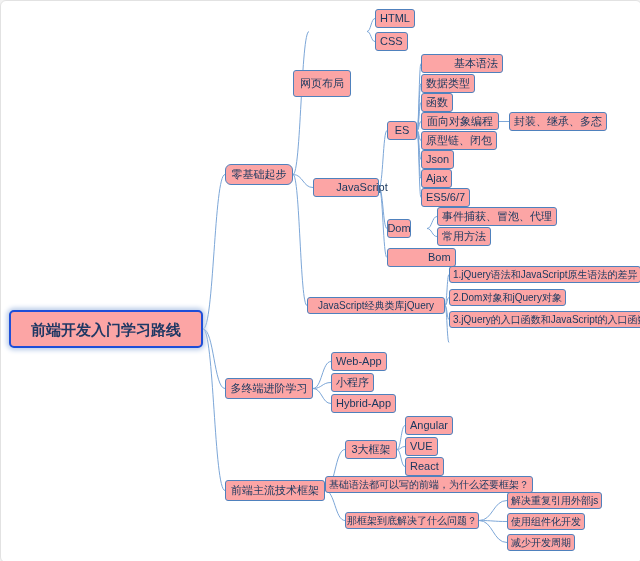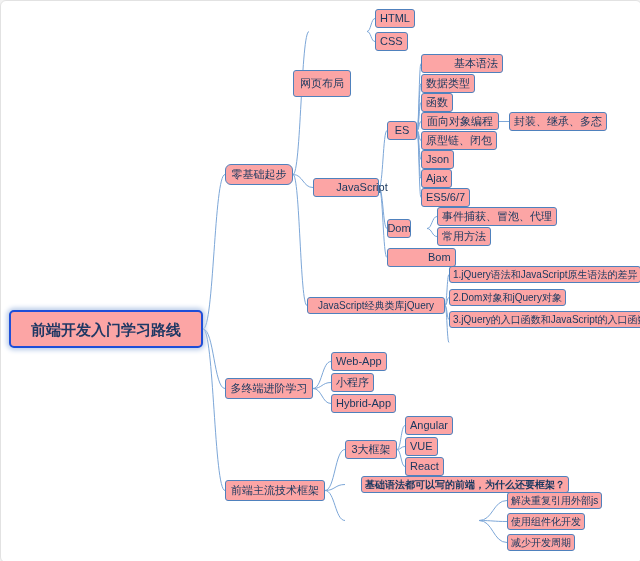--- a/index.html
+++ b/index.html
@@ -108,18 +108,19 @@
   <div class="node" style="left:330px;top:351px;">Web-App</div>
   <div class="node" style="left:330px;top:372px;">小程序</div>
   <div class="node" style="left:330px;top:393px;">Hybrid-App</div>
 
   <div class="node branch" style="left:224px;top:479px;width:100px;height:21px;">前端主流技术框架</div>
   <div class="node" style="left:344px;top:439px;width:52px;height:19px;">3大框架</div>
   <div class="node" style="left:404px;top:415px;">Angular</div>
   <div class="node" style="left:404px;top:436px;">VUE</div>
   <div class="node" style="left:404px;top:456px;">React</div>
 
-  <div class="node sm" style="left:360px;top:475px;font-weight:bold;">基础语法都可以写的前端，为什么还要框架？</div>
+  <div class="node sm" style="left:324px;top:475px;">基础语法都可以写的前端，为什么还要框架？</div>
+  <div class="node sm" style="left:344px;top:511px;width:134px;height:17px;">那框架到底解决了什么问题？</div>
   <div class="node sm" style="left:506px;top:491px;">解决重复引用外部js</div>
   <div class="node sm" style="left:506px;top:512px;">使用组件化开发</div>
   <div class="node sm" style="left:506px;top:533px;">减少开发周期</div>
 
 </div>
 
 </body></html>

